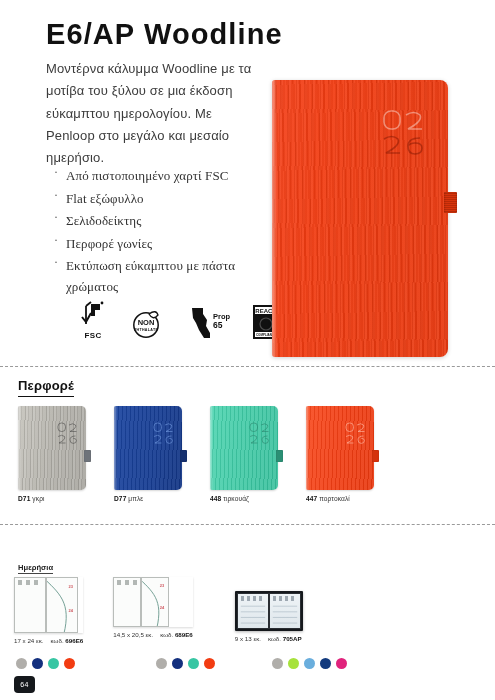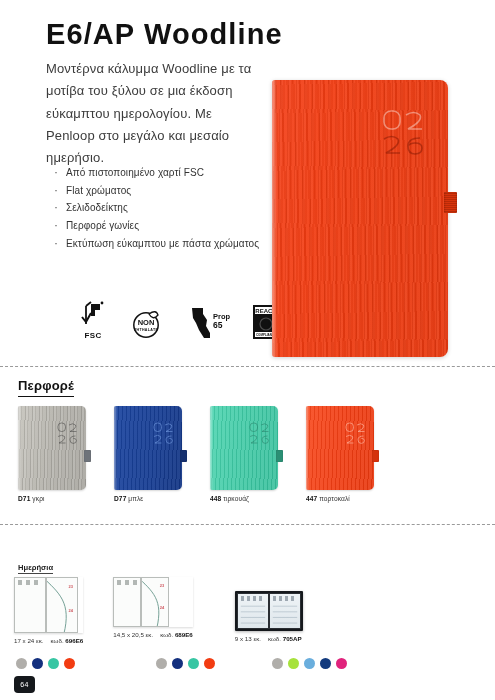--- a/index.html
+++ b/index.html
@@ -30,22 +30,22 @@
     font-size: 14.5px; font-weight: 700; color: #111;
     padding-bottom: 3px; border-bottom: 1.6px solid #111;
     letter-spacing: .2px;
   }
   .feat-list {
     position: absolute; left: 52px; top: 165px; width: 215px;
     list-style: none;
   }
   .feat-list li {
     position: relative; padding-left: 14px;
-    font-size: 10px; line-height: 1.62; color: #333;
-    margin-bottom: 1.5px; letter-spacing: .1px;
+    font-size: 13px; line-height: 1.62; color: #333;
+    margin-bottom: 1.5px; letter-spacing: .1px; font-family: Liberation Serif, serif;
   }
   .feat-list li::before {
     content: "·"; position: absolute; left: 2px; top: -2px;
     font-size: 12px; color: #555;
   }
 
   
   .certs { position: absolute; left: 78px; top: 300px; display: flex; align-items: flex-end; gap: 22px; }
   .cert { display: flex; flex-direction: column; align-items: center; }
   .cert svg { display: block; }
@@ -202,21 +202,21 @@
 </head>
 <body>
 
 <div class="page">
 
   <div class="title">E6/AP Woodline</div>
   <div class="intro">Μοντέρνα κάλυμμα Woodline με τα μοτίβα του ξύλου σε μια έκδοση εύκαμπτου ημερολογίου. Με Penloop στο μεγάλο και μεσαίο ημερήσιο.</div>
 
   <ul class="feat-list">
     <li>Από πιστοποιημένο χαρτί FSC</li>
-    <li>Flat χρώματος</li>
+    <li>Flat εξώφυλλο</li>
     <li>Σελιδοδείκτης</li>
     <li>Περφορέ γωνίες</li>
     <li>Εκτύπωση εύκαμπτου με πάστα χρώματος</li>
   </ul>
 
   <div class="certs">
 
     <div class="cert">
       <svg width="30" height="30" viewBox="0 0 30 30">
         <path d="M8 24 L8 6" stroke="#111" stroke-width="1.8" fill="none"></path>

